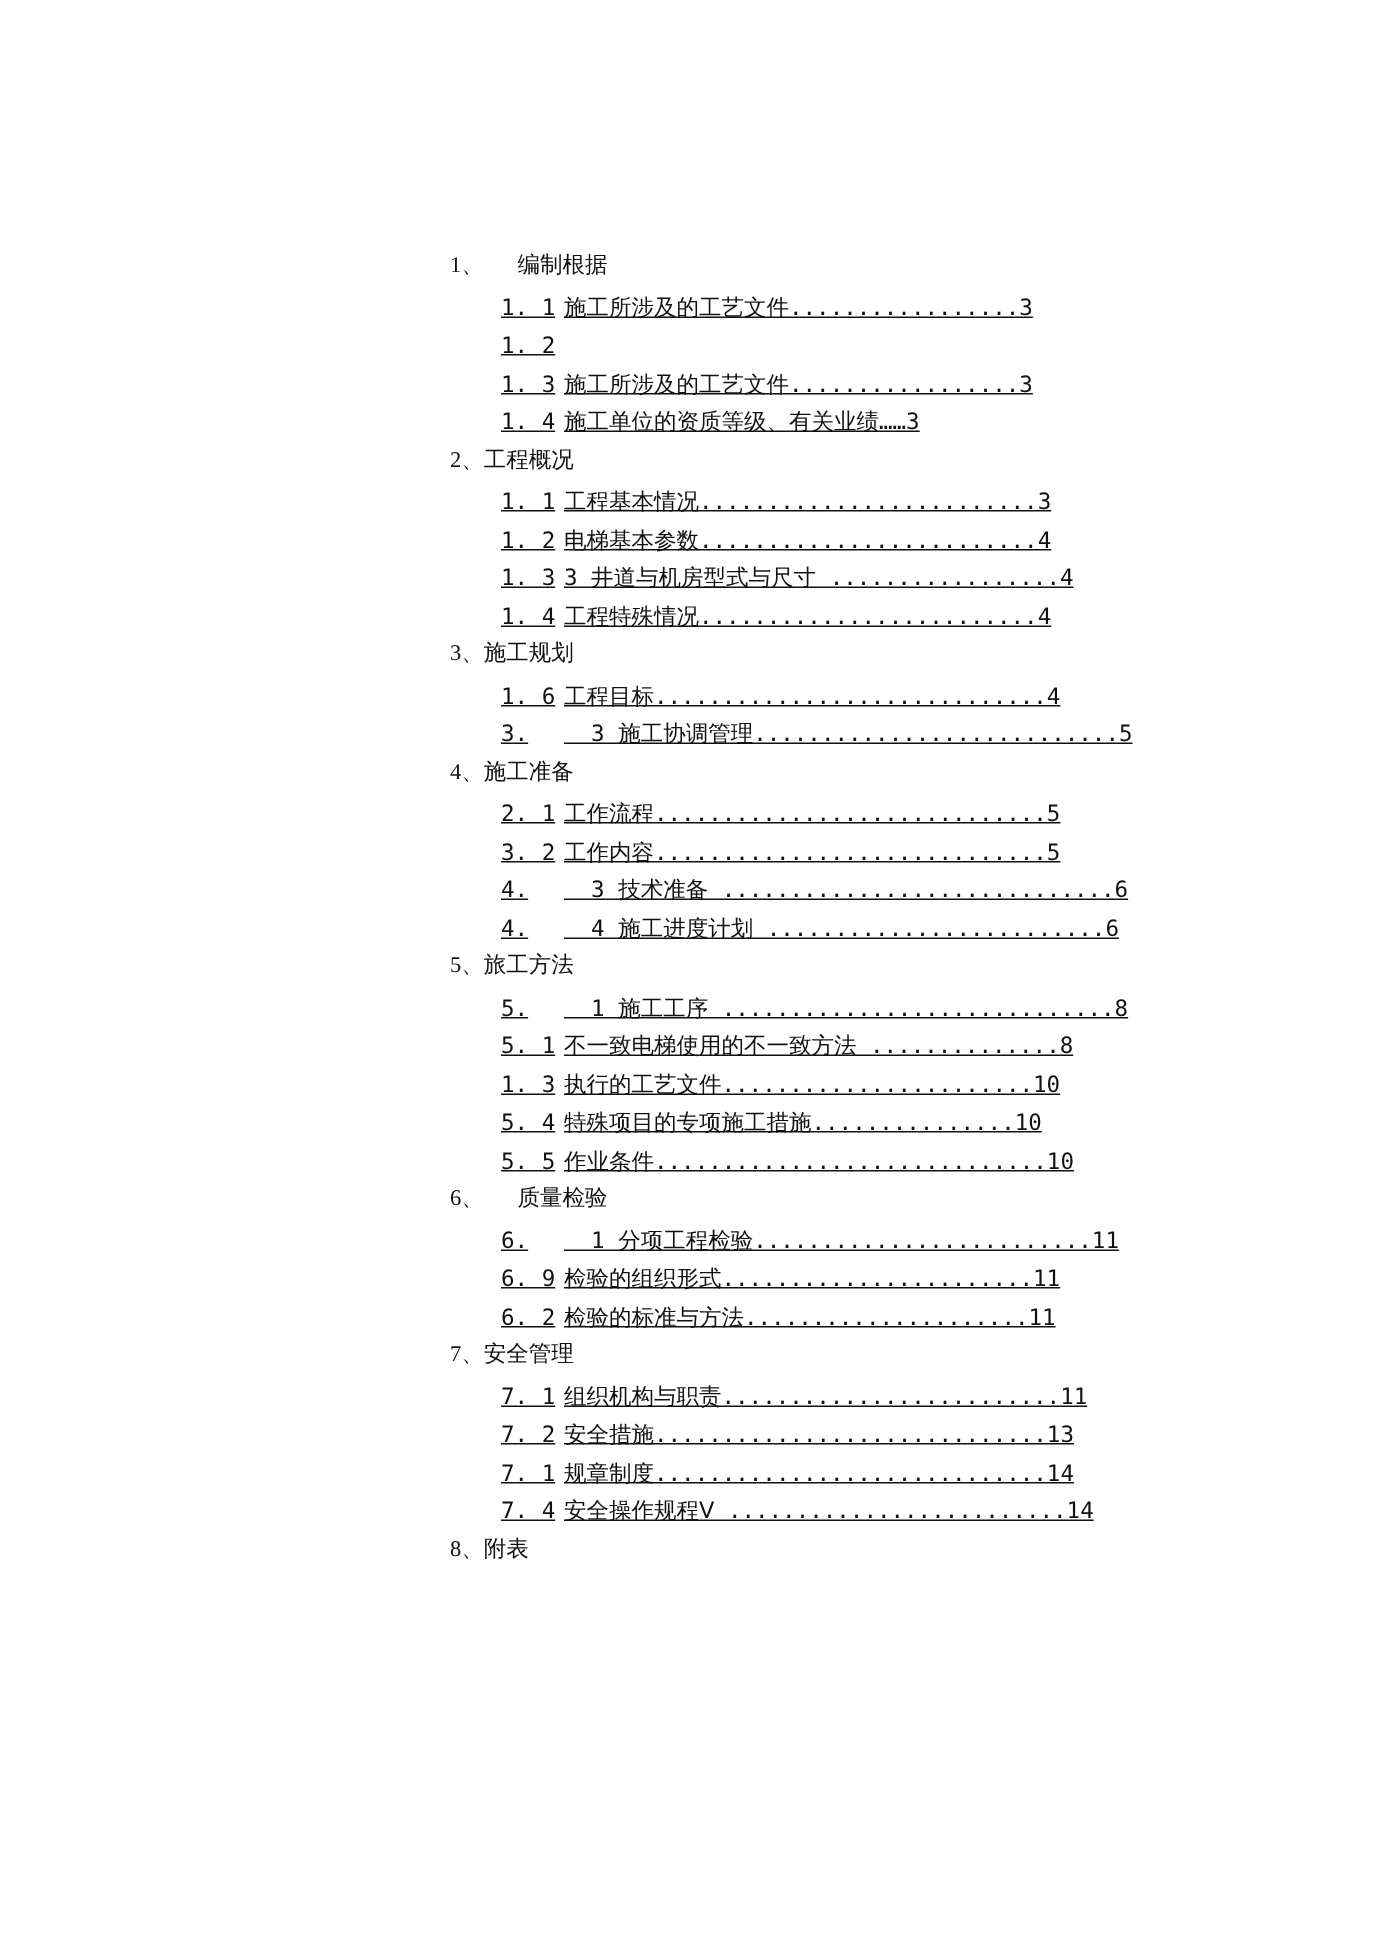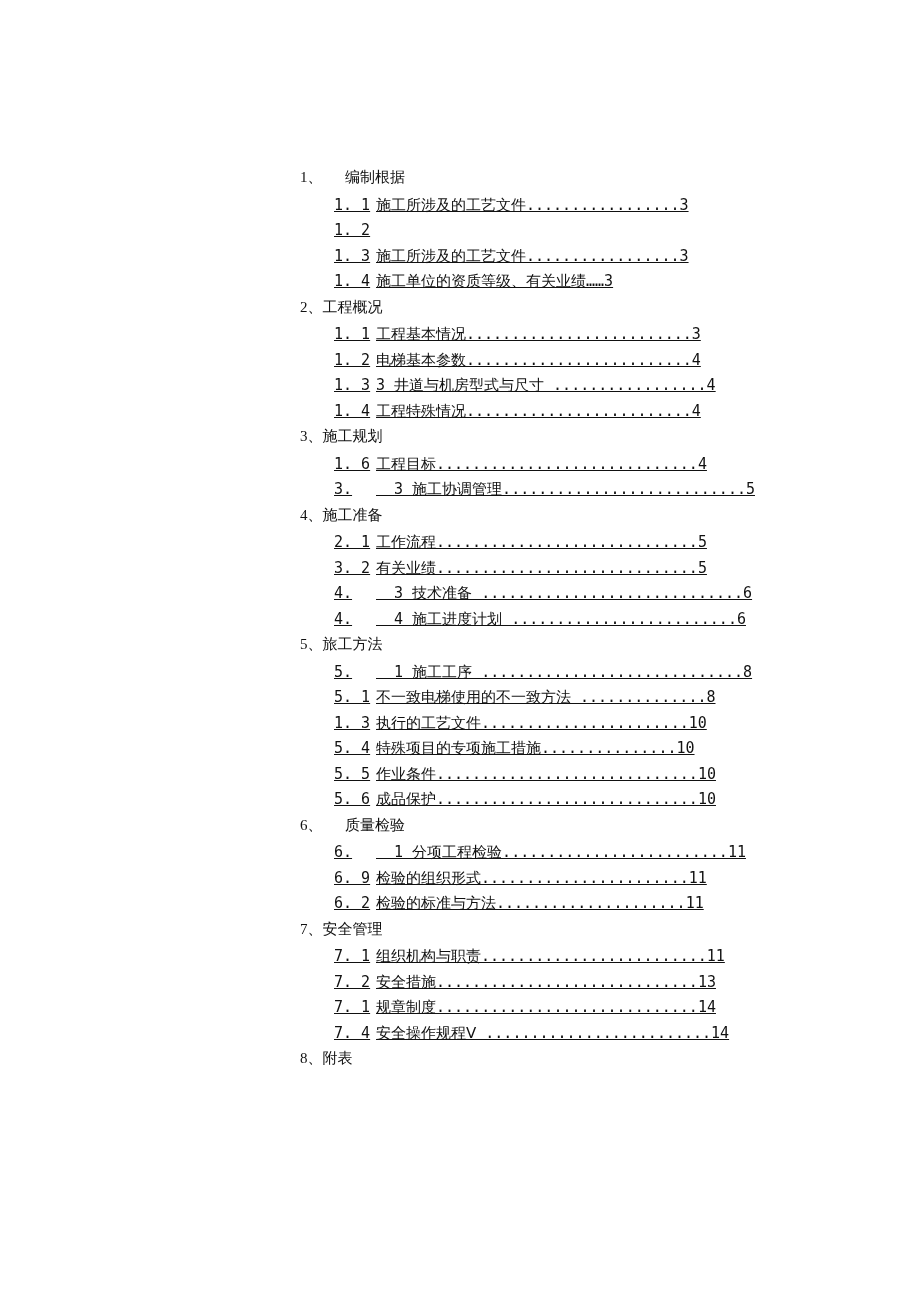--- a/index.html
+++ b/index.html
@@ -65,33 +65,32 @@
   <div class="section-header">
     <span>3、</span><span></span><span>施工规划</span>
   </div>
   <div class="sub"><span class="num">1. 6</span><span class="txt">工程目标.............................4</span></div>
   <div class="sub"><span class="num">3.</span><span class="txt">  3 施工协调管理...........................5</span></div>
 
   <div class="section-header">
     <span>4、</span><span></span><span>施工准备</span>
   </div>
   <div class="sub"><span class="num">2. 1</span><span class="txt">工作流程.............................5</span></div>
-  <div class="sub"><span class="num">3. 2</span><span class="txt">有关业绩.............................5</span></div>
+  <div class="sub"><span class="num">3. 2</span><span class="txt">工作内容.............................5</span></div>
   <div class="sub"><span class="num">4.</span><span class="txt">  3 技术准备 .............................6</span></div>
   <div class="sub"><span class="num">4.</span><span class="txt">  4 施工进度计划 .........................6</span></div>
 
   <div class="section-header">
     <span>5、</span><span></span><span>旅工方法</span>
   </div>
   <div class="sub"><span class="num">5.</span><span class="txt">  1 施工工序 .............................8</span></div>
   <div class="sub"><span class="num">5. 1</span><span class="txt">不一致电梯使用的不一致方法 ..............8</span></div>
   <div class="sub"><span class="num">1. 3</span><span class="txt">执行的工艺文件.......................10</span></div>
   <div class="sub"><span class="num">5. 4</span><span class="txt">特殊项目的专项施工措施...............10</span></div>
   <div class="sub"><span class="num">5. 5</span><span class="txt">作业条件.............................10</span></div>
-  <div class="sub"><span class="num">5. 6</span><span class="txt">成品保护.............................10</span></div>
 
   <div class="section-header">
     <span>6、</span><span>      </span><span>质量检验</span>
   </div>
   <div class="sub"><span class="num">6.</span><span class="txt">  1 分项工程检验.........................11</span></div>
   <div class="sub"><span class="num">6. 9</span><span class="txt">检验的组织形式.......................11</span></div>
   <div class="sub"><span class="num">6. 2</span><span class="txt">检验的标准与方法.....................11</span></div>
 
   <div class="section-header">
     <span>7、</span><span></span><span>安全管理</span>

